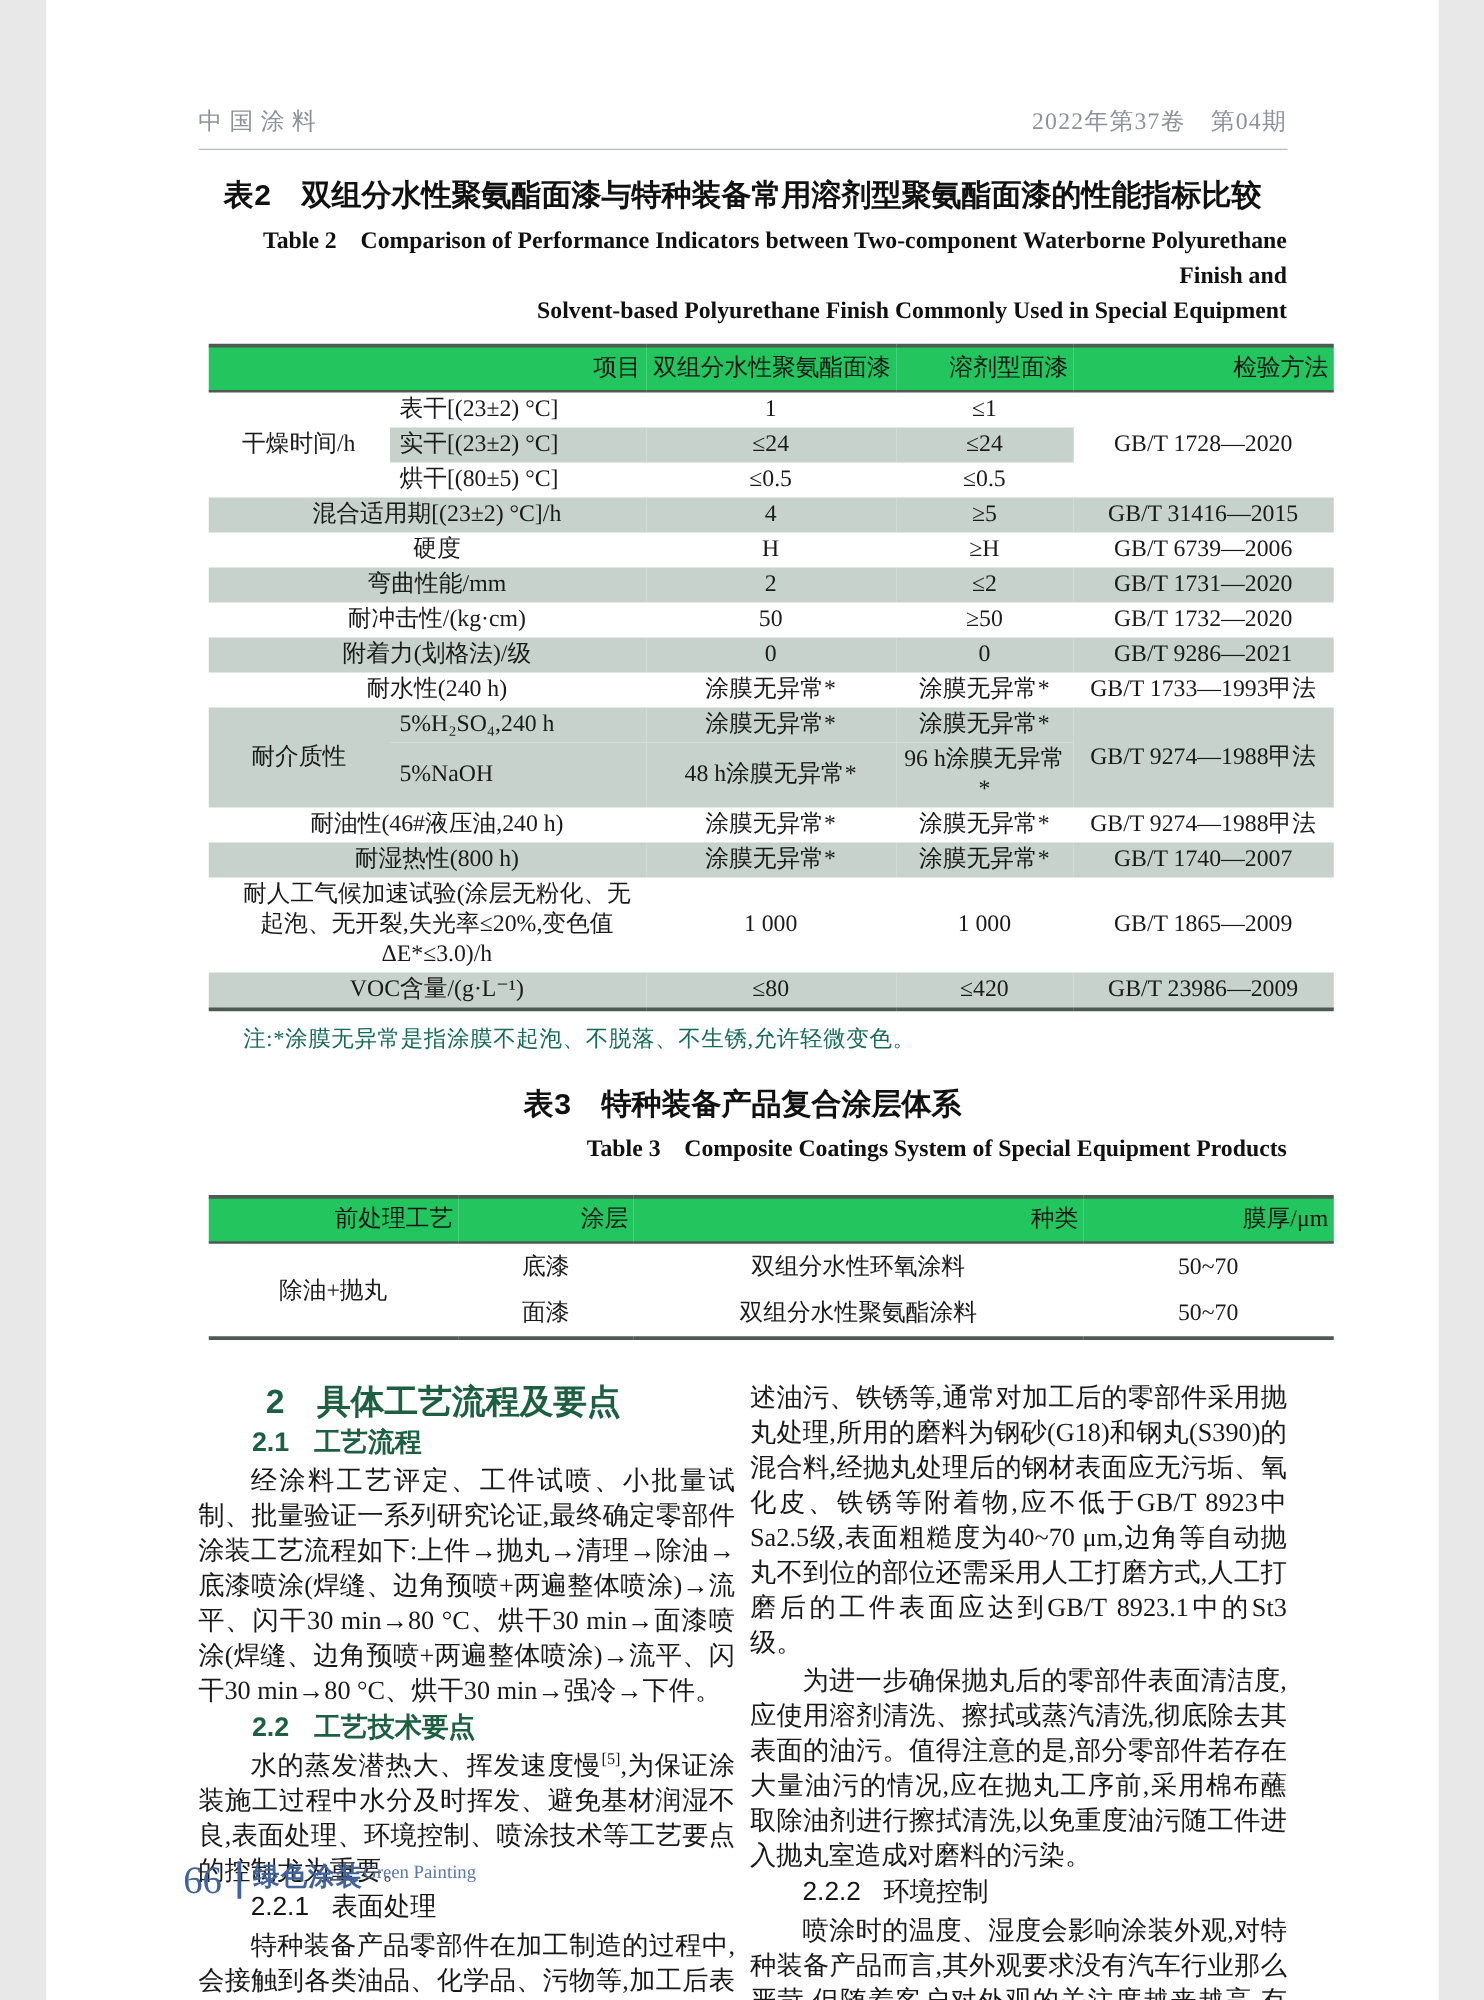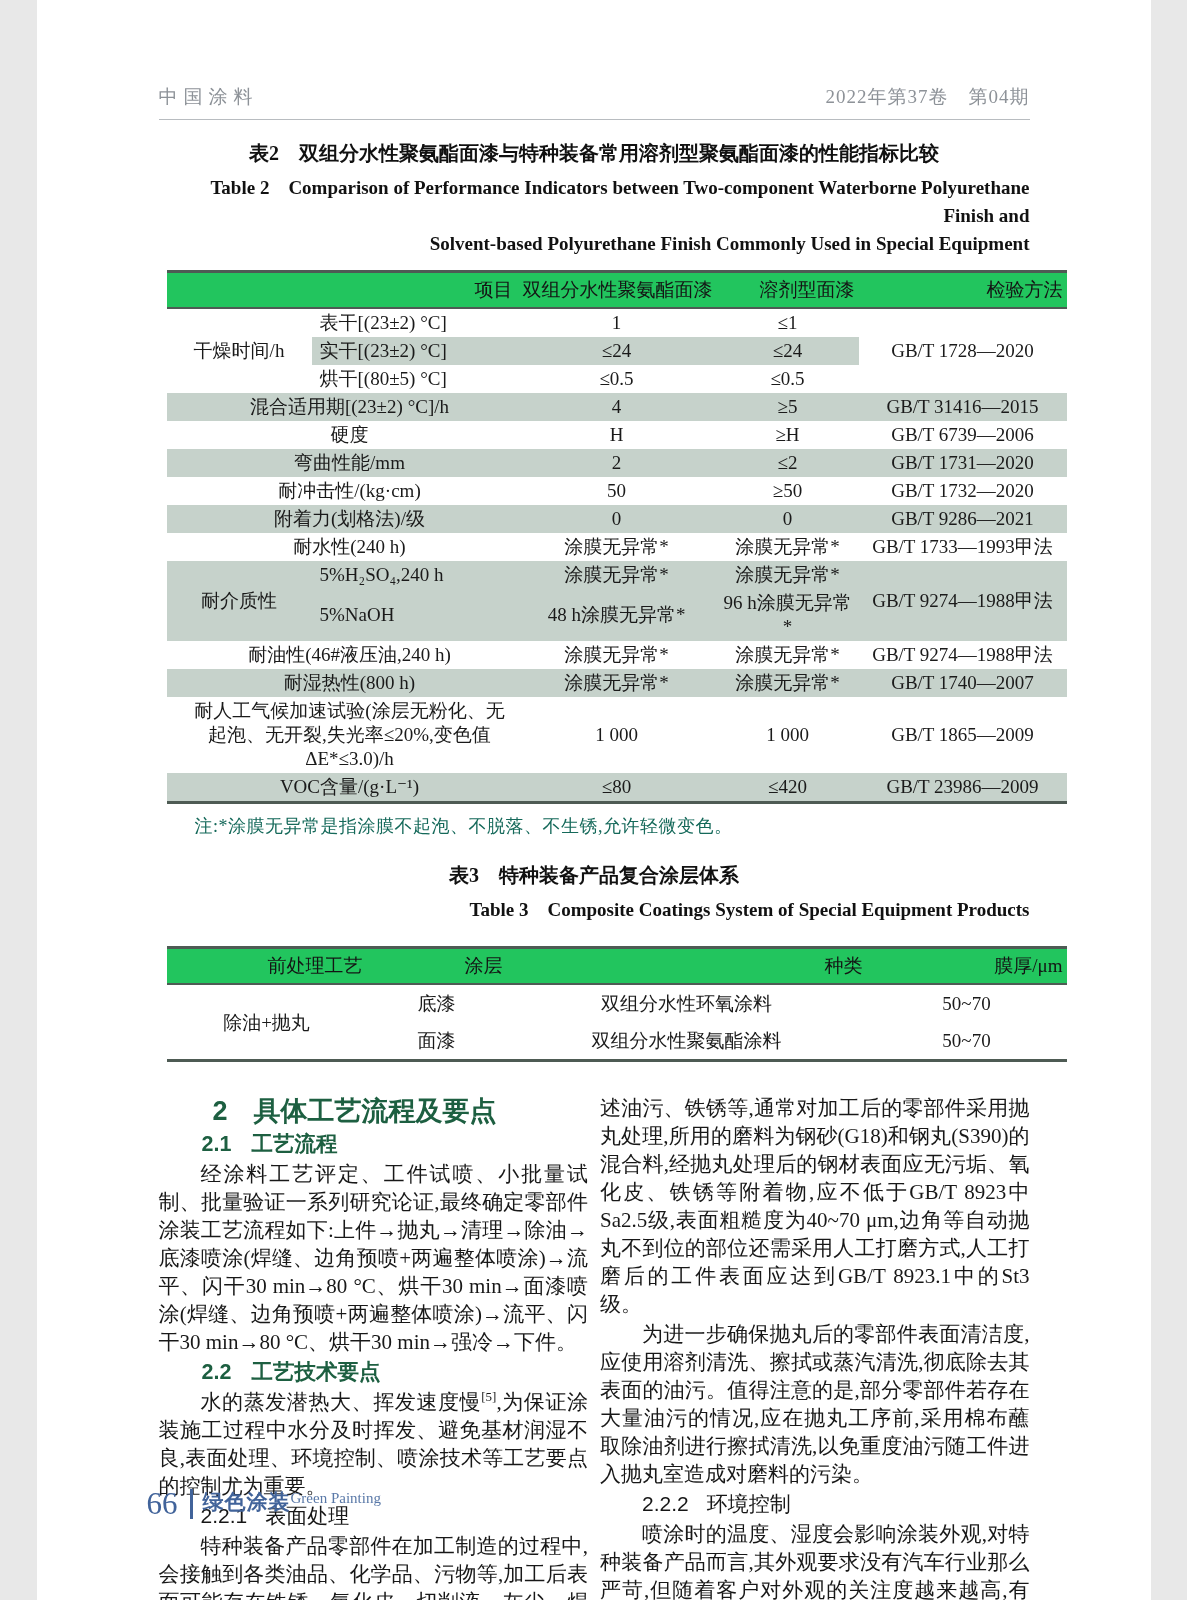--- a/index.html
+++ b/index.html
@@ -14,22 +14,22 @@
   .page-header{
     display:flex;justify-content:space-between;align-items:flex-end;
     padding-top:84px;padding-bottom:9px;border-bottom:1px solid #b8bcc0;
     color:#8d9298;font-size:19px;
   }
   .journal{letter-spacing:6px;}
   .issue{letter-spacing:1px;}
 
   
   .cap-zh{
-    font-family:Liberation Serif, serif;font-weight:bold;
-    font-size:20px;text-align:center;margin-top:20px;color:#111;
+    font-family:Liberation Mono, monospace;font-weight:bold;
+    font-size:24px;text-align:center;margin-top:20px;color:#111;
   }
   .cap-en{
     font-family:"Liberation Serif","DejaVu Serif",serif;font-weight:bold;
     font-size:19px;text-align:right;line-height:28px;margin-top:7px;color:#111;
   }
 
   
   table{border-collapse:collapse;table-layout:fixed;}
   .t2,.t3{
     width:900px;margin-left:8px;font-size:19px;

